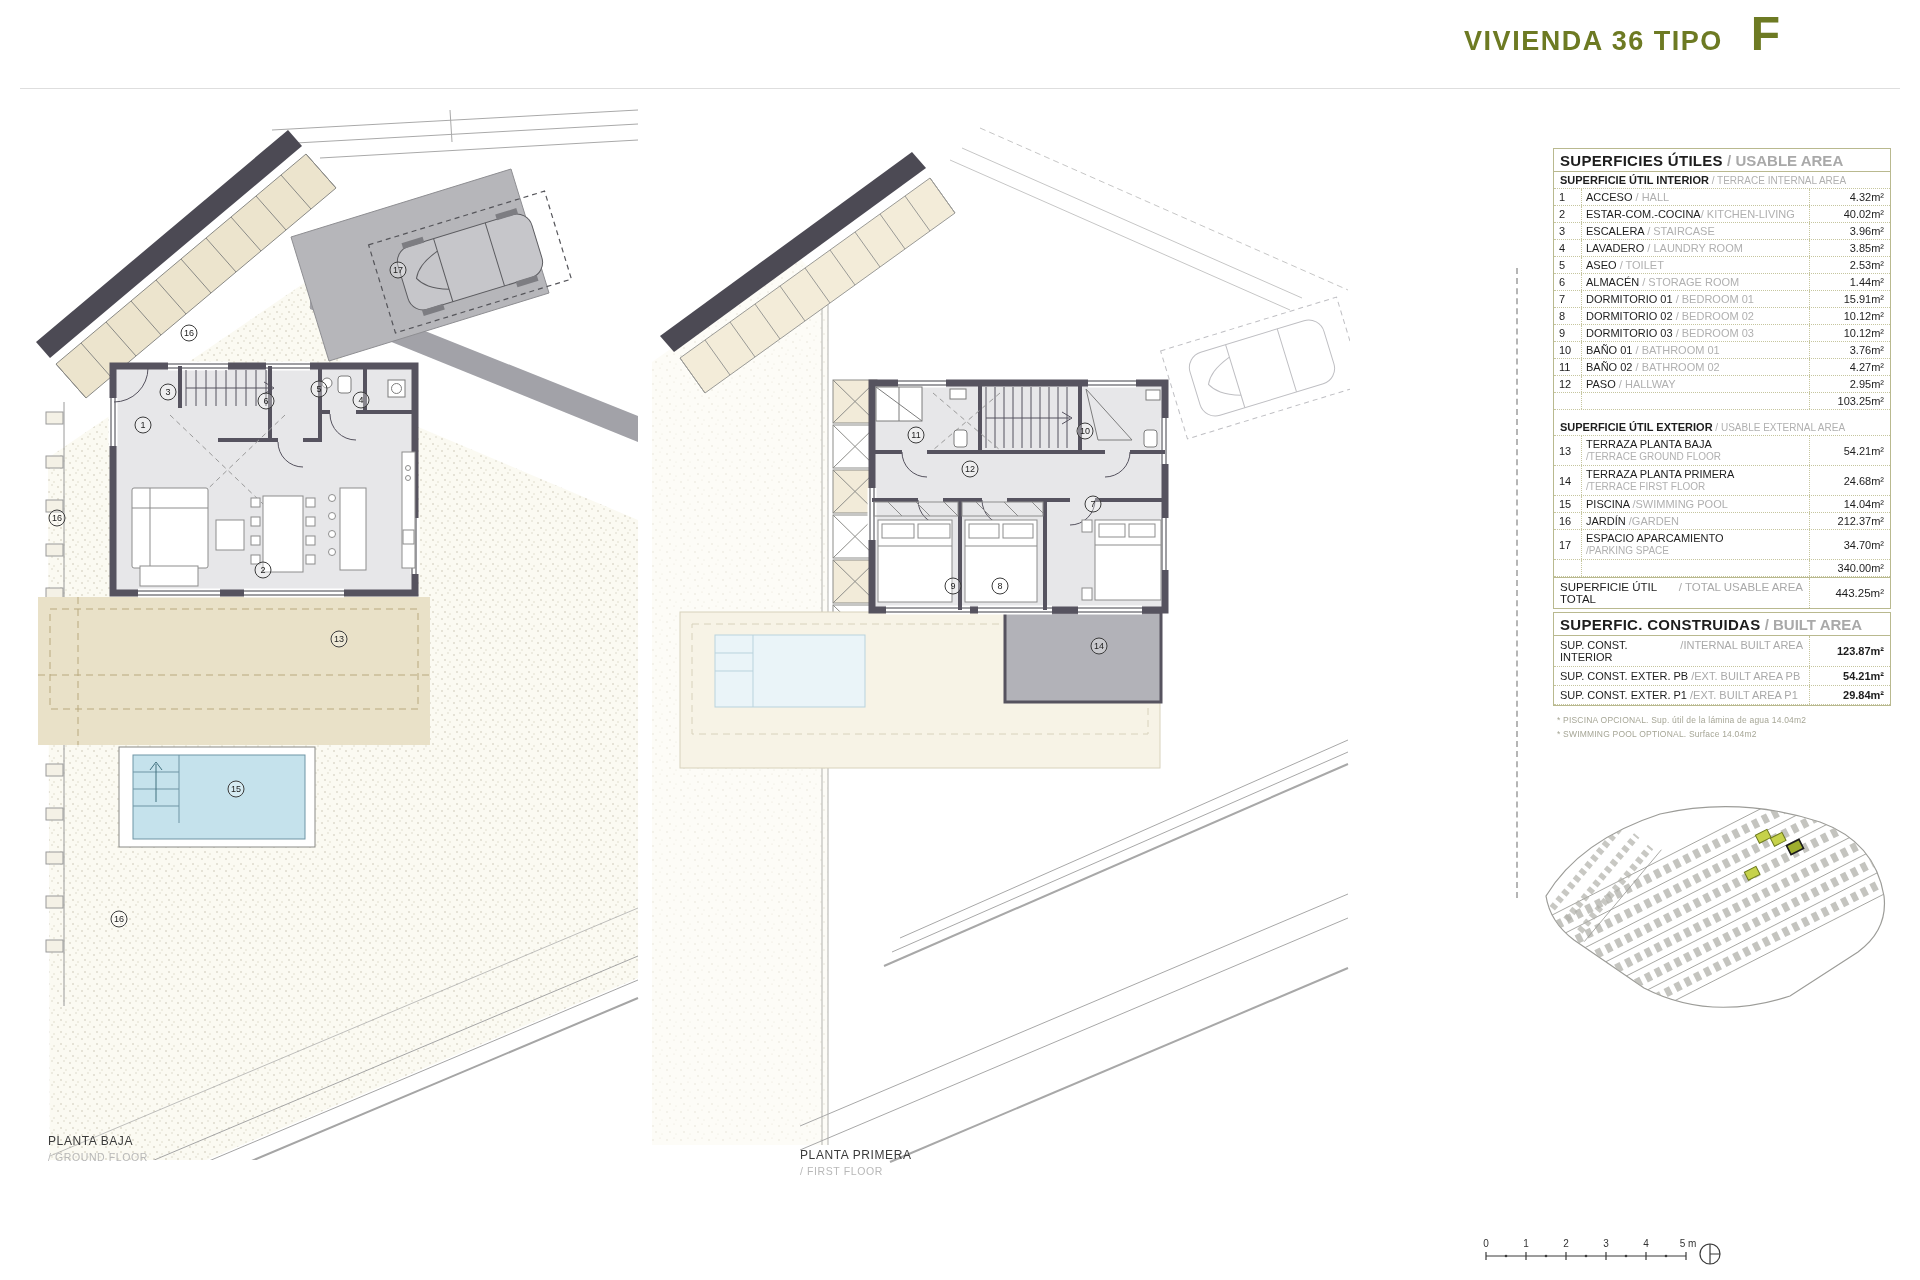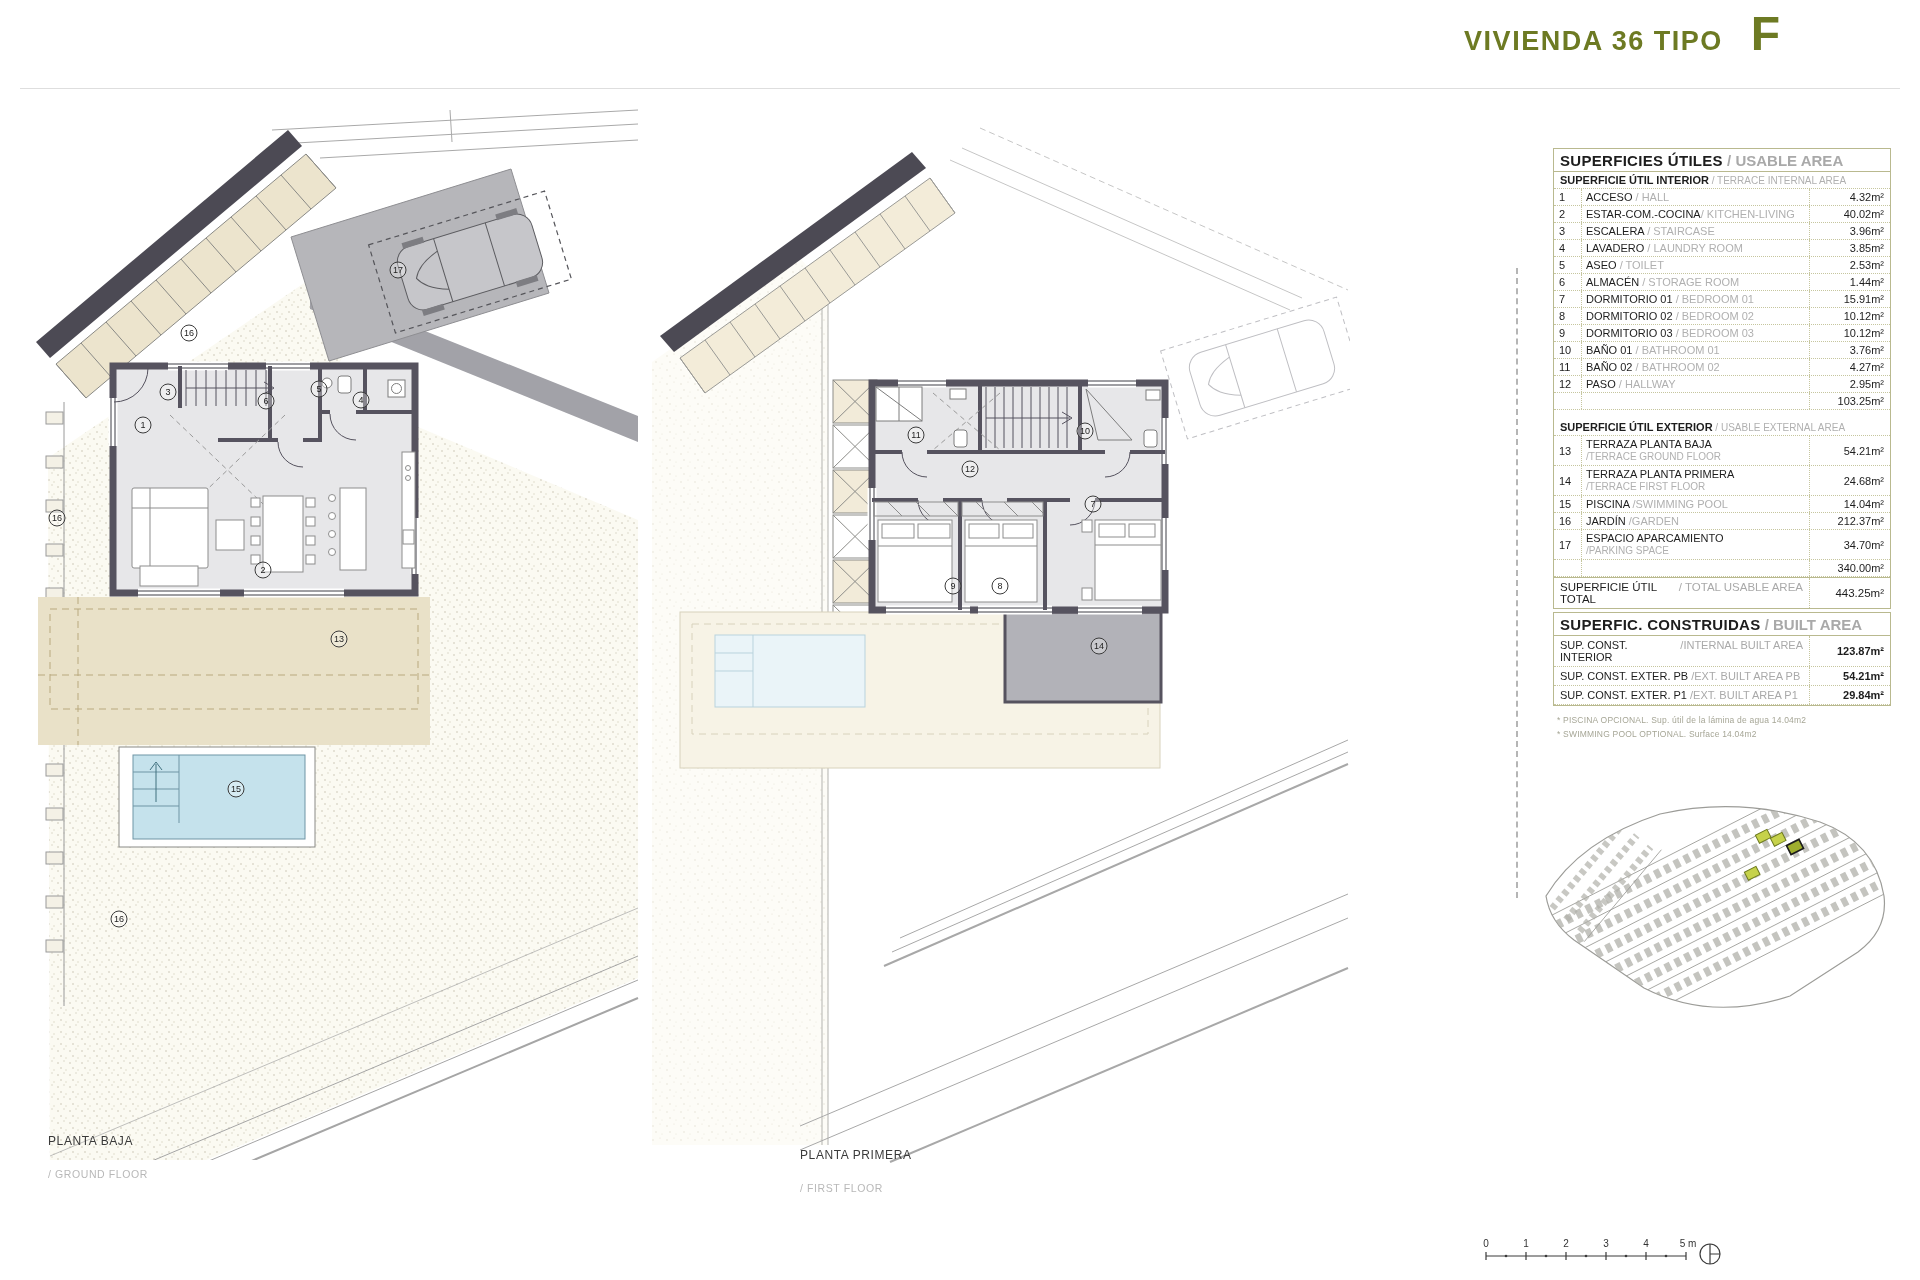--- a/index.html
+++ b/index.html
@@ -11,21 +11,21 @@
   .title-text{font-size:27px;font-weight:bold;letter-spacing:1.5px}
   .title-letter{font-size:48px;font-weight:bold;line-height:1}
   .hrule{position:absolute;left:20px;top:88px;width:1880px;height:1px;background:#dedede}
   
   .plan-svg{position:absolute}
   .marker{position:absolute;width:15px;height:15px;border:1px solid #3c3c3c;border-radius:50%;
           display:flex;align-items:center;justify-content:center;font-size:9px;color:#222;
           transform:translate(-50%,-50%);background:rgba(255,255,255,.3);line-height:1}
   .plan-label{position:absolute}
   .plan-label .es{display:block;font-size:12px;color:#3a3a3a;letter-spacing:.6px}
-  .plan-label .en{display:block;font-size:10.5px;color:#b8b8b8;letter-spacing:.6px;margin-top:20px}
+  .plan-label .en{display:block;font-size:10.5px;color:#b8b8b8;letter-spacing:.6px;margin-top:3px}
   .boundary-dash{position:absolute;width:0;border-left:2px dashed #b5b5b5}
   
   .panel{position:absolute;background:#fff;border:1px solid #b9b98f;font-size:11px;color:#1d1d1d}
   .p-head{display:flex;align-items:baseline;padding:3px 6px 2px;border-bottom:1px solid #b9b98f}
   .p-head .es{font-weight:bold;font-size:15px;letter-spacing:.3px}
   .p-head .en{color:#a9a9a9;font-size:15px;font-weight:bold;white-space:pre}
   .p-subhead{display:flex;align-items:baseline;padding:2px 6px;border-bottom:1px dotted #c6c69e}
   .p-subhead .es{font-weight:bold;font-size:11px}
   .p-subhead .en{color:#b0b0b0;font-size:10px;white-space:pre}
   .t-row{display:flex;align-items:stretch;border-bottom:1px dotted #c6c69e;min-height:16px;line-height:12px}

